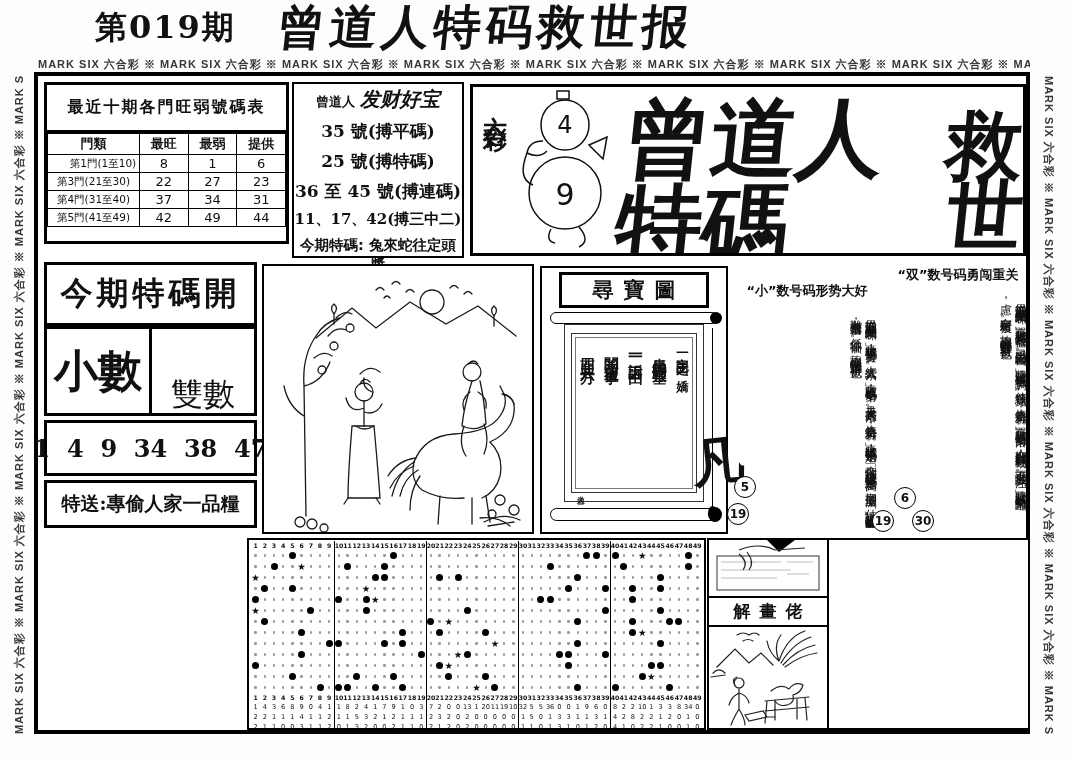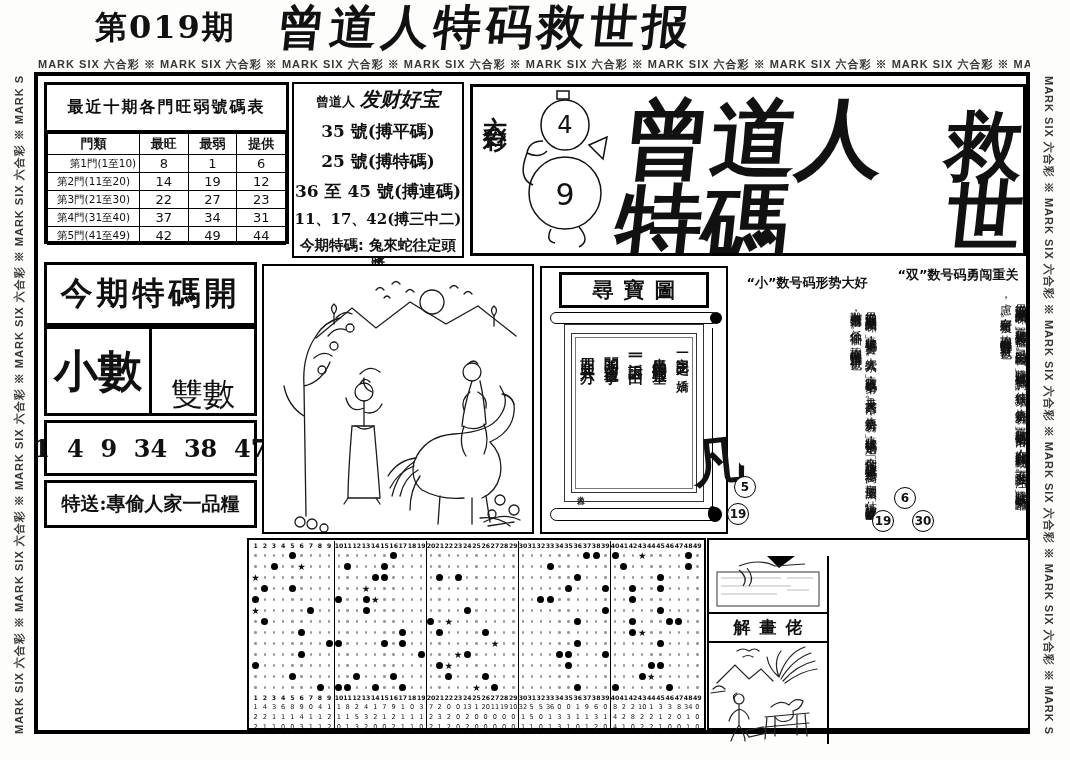--- a/index.html
+++ b/index.html
@@ -68,26 +68,20 @@
       <th>最弱</th>
       <th>提供</th>
     </tr>
     <tr>
       <td style="font-size:10.5px;padding-left:19px;">第1門(1至10)</td>
           <td>8</td>
       <td>1</td>
           <td>6</td>
         </tr>
     <tr>
-      <td style="font-size:10.5px;">第2門(11至20)</td>
-          <td>14</td>
-      <td>19</td>
-          <td>12</td>
-        </tr>
-    <tr>
       <td style="font-size:10.5px;">第3門(21至30)</td>
           <td>22</td>
       <td>27</td>
           <td>23</td>
         </tr>
     <tr>
       <td style="font-size:10.5px;">第4門(31至40)</td>
           <td>37</td>
       <td>34</td>
           <td>31</td>
@@ -221,21 +215,21 @@
   </div>
 
   <div class="abs" style="left:170px;top:60px;width:1px;height:180px;background:#000;"></div>
   <div class="abs" style="left:166px;top:238px;width:9px;height:12px;background:#000;border-radius:50% 50% 50% 50%/60% 60% 40% 40%;"></div>
 
   <div class="abs" style="left:8px;top:240px;width:168px;height:13px;border:1.5px solid #000;border-radius:7px;"></div>
   <div class="abs" style="left:166px;top:239px;width:14px;height:15px;background:#000;border-radius:50%;"></div>
 </div>
 
 <div class="abs" style="left:734px;top:266px;width:296px;height:268px;">
-  <div class="abs" style="left:0;top:8px;width:146px;height:268px;">
+  <div class="abs" style="left:0;top:16px;width:146px;height:268px;">
     <div style="font-size:13px;font-weight:bold;text-align:center;">“小”数号码形势大好</div>
     <div class="art-body" style="margin:10px auto 0;height:218px;width:142px;">從最近五期開獎結果睇，「小」數號碼平步青雲，大紅大紫。「大」數號碼走勢平平，未見大起大落。依走勢分析，「小」數號碼後勁十足，今期估計「小」數號碼全綫走高，期望最濃。估計「大」數號碼能量不濟，今期很難有機會出頭，低谷徘徊。故今期特碼宜追「小」數也。</div>
   </div>
   <div class="abs" style="left:152px;top:0;width:144px;height:268px;">
     <div style="font-size:13px;font-weight:bold;text-align:center;">“双”数号码勇闯重关</div>
     <div class="art-body" style="margin:10px auto 0;height:218px;width:140px;">從最近五期開獎結果睇，「單」數號碼步履輕盈，已受彩民矚目。「雙」數號碼表現低調，佳績難覓。依走勢分析，「單」數號碼走勢滑落，今期難以鼓起幹勁，不可過多關注。「雙」數號碼旺勢來臨，今期應優先考慮，定有所斬獲。故今期特碼宜看好「雙」數也。</div>
   </div>
 </div>
 
 <div class="abs serif" style="left:692px;top:428px;font-size:52px;font-weight:bold;transform:rotate(-6deg);">凡</div>
@@ -2436,21 +2430,21 @@
         <div class="gcell">1</div>
         <div class="gcell">0</div>
         <div class="gcell">0</div>
         <div class="gcell">1</div>
         <div class="gcell">0</div>
       </div>
     </div>
 </div>
 
 <div class="box" style="left:707px;top:538px;width:323px;height:192px;">
-  <div class="abs" style="left:0;top:16px;width:120px;height:188px;border-right:2px solid #000;">
+  <div class="abs" style="left:0;top:0;width:120px;height:188px;border-right:2px solid #000;">
 
     <svg width="118" height="56" viewBox="0 0 118 56" stroke="#222" fill="none" stroke-width="1.2">
       <polygon points="58,0 86,0 70,12" fill="#000" stroke="none"></polygon>
       <path d="M30 10 Q50 2 66 10 L96 8"></path>
       <rect x="8" y="16" width="102" height="34" stroke="#555"></rect>
       <path d="M12 22 h60 M12 30 h70 M12 38 h56 M78 22 h26 M78 34 h22" stroke="#bbb"></path>
       <path d="M30 14 q10 8 4 16 M38 12 q8 10 2 18"></path>
     </svg>
     <div style="border-top:2px solid #000;border-bottom:2px solid #000;text-align:center;padding:2px 0;">
       <span class="serif" style="font-size:17px;font-weight:900;letter-spacing:9px;margin-left:9px;">解畫佬</span>

